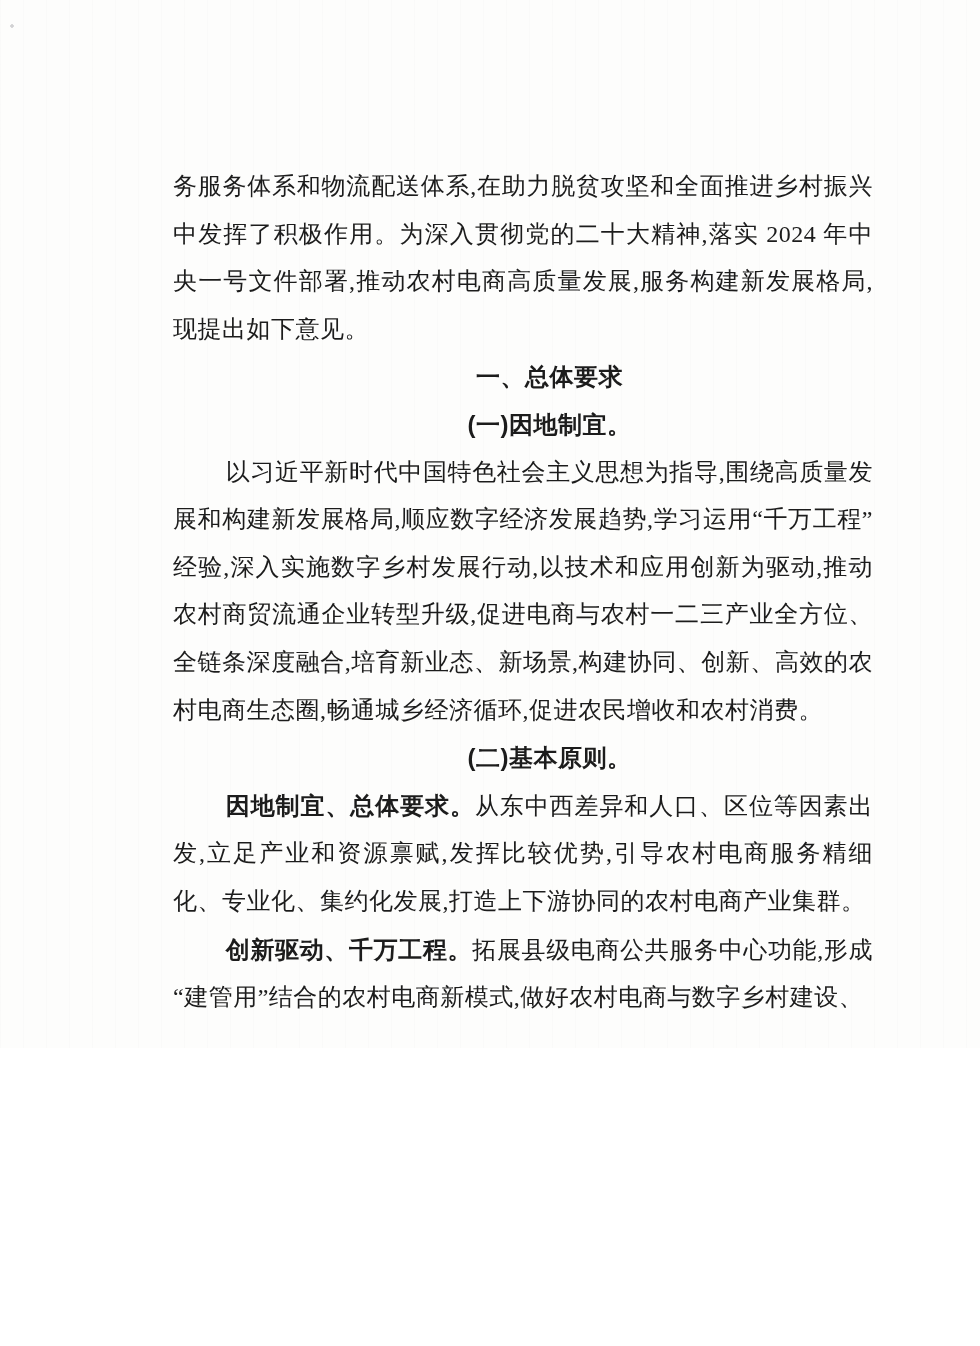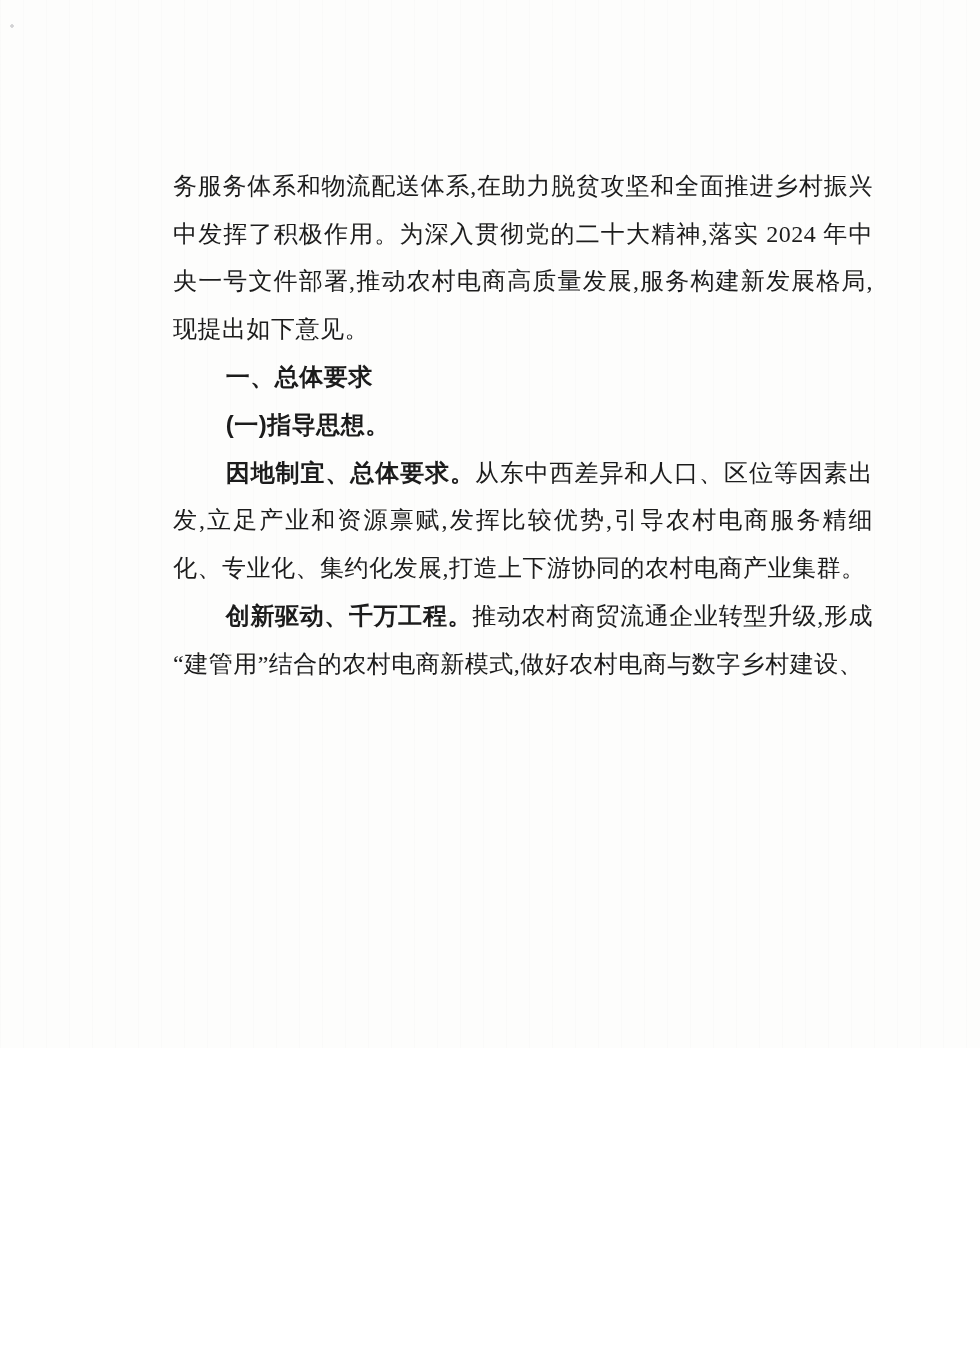--- a/index.html
+++ b/index.html
@@ -24,21 +24,21 @@
     font-size: 24px;
     line-height: 47.6px;
     letter-spacing: 0.5px;
     text-align: justify;
   }
   .content p { margin: 0; padding: 0; }
   .indent { text-indent: 2.2em; }
   .heading {
     font-family: "Liberation Sans", "DejaVu Sans", sans-serif;
     font-weight: 700;
-    text-align: left;
+    text-align: center;
     text-indent: 2.2em;
   }
   .lead {
     font-family: "Liberation Sans", "DejaVu Sans", sans-serif;
     font-weight: 700;
   }
   .page-number {
     position: absolute;
     left: 179px;
     top: 1203px;
@@ -52,25 +52,27 @@
 </head>
 <body>
 
 <div class="page">
   <div class="content">
 
     <p>务服务体系和物流配送体系,在助力脱贫攻坚和全面推进乡村振兴中发挥了积极作用。为深入贯彻党的二十大精神,落实 2024 年中央一号文件部署,推动农村电商高质量发展,服务构建新发展格局,现提出如下意见。</p>
 
     <p class="heading">一、总体要求</p>
 
-    <p class="heading">(一)指导思想。</p>
+    <p class="heading">(一)因地制宜。</p>
 
+    <p class="indent">以习近平新时代中国特色社会主义思想为指导,围绕高质量发展和构建新发展格局,顺应数字经济发展趋势,学习运用“千万工程”经验,深入实施数字乡村发展行动,以技术和应用创新为驱动,推动农村商贸流通企业转型升级,促进电商与农村一二三产业全方位、全链条深度融合,培育新业态、新场景,构建协同、创新、高效的农村电商生态圈,畅通城乡经济循环,促进农民增收和农村消费。</p>
 
+    <p class="heading">(二)基本原则。</p>
 
 
     <p class="indent"><span class="lead">因地制宜、总体要求。</span><span>从东中西差异和人口、区位等因素出发,立足产业和资源禀赋,发挥比较优势,引导农村电商服务精细化、专业化、集约化发展,打造上下游协同的农村电商产业集群。</span></p>
 
-    <p class="indent"><span class="lead">创新驱动、千万工程。</span><span>推动农村商贸流通企业转型升级,形成“建管用”结合的农村电商新模式,做好农村电商与数字乡村建设、</span></p>
+    <p class="indent"><span class="lead">创新驱动、千万工程。</span><span>拓展县级电商公共服务中心功能,形成“建管用”结合的农村电商新模式,做好农村电商与数字乡村建设、</span></p>
 
   </div>
 
   <div class="page-number">— 2 —</div>
 </div>
 
 </body></html>

